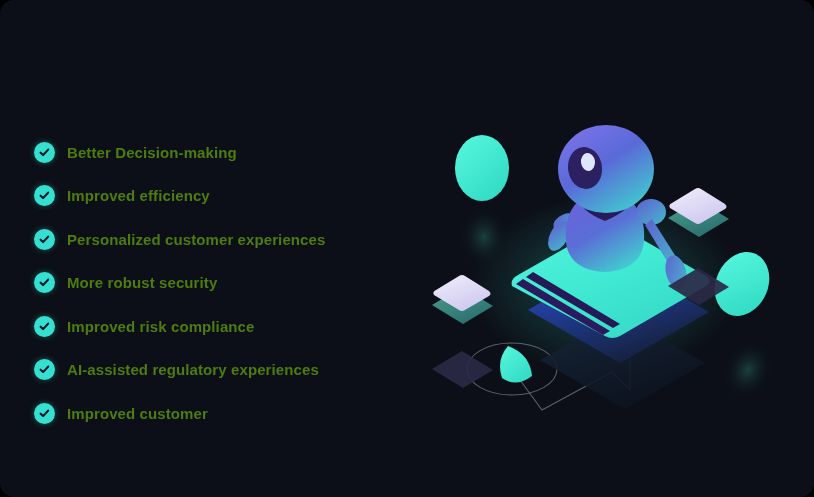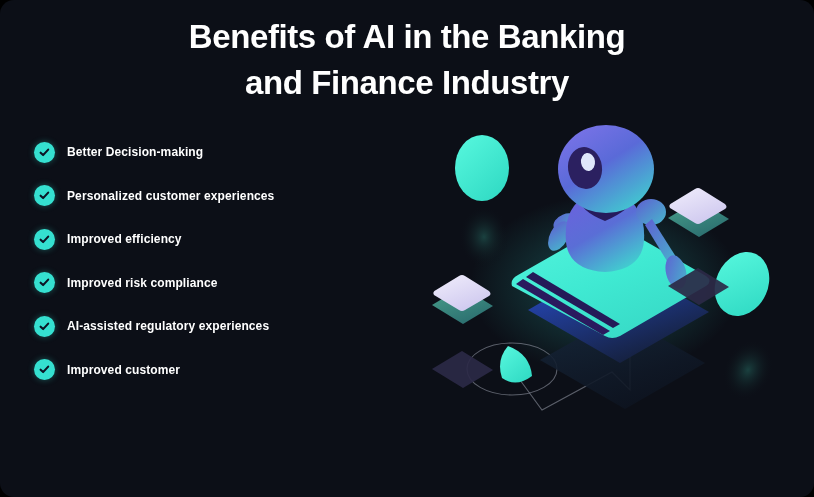--- a/index.html
+++ b/index.html
@@ -62,77 +62,81 @@
     border-radius: 50%;
     background: #35e0d0;
     display: flex;
     align-items: center;
     justify-content: center;
     margin-right: 12px;
     box-shadow: 0 0 6px rgba(53,224,208,0.35);
   }
   .check-icon svg { display: block; }
   .benefit-label {
-    color: #ffffff;
+    color: #4d7c0f;
     font-family: "Liberation Sans", sans-serif;
     font-weight: bold;
-    font-size: 12px;
+    font-size: 15px;
     letter-spacing: 0.1px;
     white-space: nowrap;
   }
 
   
   .illustration {
     position: absolute;
     top: 120px;
     left: 420px;
     width: 394px;
     height: 360px;
   }
   .illustration svg { display: block; }
 </style>
 </head>
 <body>
 
 <div id="infographic">
 
-  <div class="title-block">
-    <span class="title-line">Benefits of AI in the Banking</span>
-    <span class="title-line">and Finance Industry</span>
-  </div>
 
   <div class="benefits-list">
 
     <div class="benefit-item">
       <span class="check-icon">
         <svg width="13" height="13" viewBox="0 0 13 13">
             <path d="M2.6 6.7 L5.1 9.1 L10.2 3.6" fill="none" stroke="#0c1424" stroke-width="2.1" stroke-linecap="round" stroke-linejoin="round"></path>
           </svg>
       </span>
       <span class="benefit-label">Better Decision-making</span>
     </div>
 
     <div class="benefit-item">
       <span class="check-icon">
         <svg width="13" height="13" viewBox="0 0 13 13">
             <path d="M2.6 6.7 L5.1 9.1 L10.2 3.6" fill="none" stroke="#0c1424" stroke-width="2.1" stroke-linecap="round" stroke-linejoin="round"></path>
           </svg>
       </span>
+      <span class="benefit-label">Improved efficiency</span>
+    </div>
+
+    <div class="benefit-item">
+      <span class="check-icon">
+        <svg width="13" height="13" viewBox="0 0 13 13">
+            <path d="M2.6 6.7 L5.1 9.1 L10.2 3.6" fill="none" stroke="#0c1424" stroke-width="2.1" stroke-linecap="round" stroke-linejoin="round"></path>
+          </svg>
+      </span>
       <span class="benefit-label">Personalized customer experiences</span>
     </div>
 
     <div class="benefit-item">
       <span class="check-icon">
         <svg width="13" height="13" viewBox="0 0 13 13">
             <path d="M2.6 6.7 L5.1 9.1 L10.2 3.6" fill="none" stroke="#0c1424" stroke-width="2.1" stroke-linecap="round" stroke-linejoin="round"></path>
           </svg>
       </span>
-      <span class="benefit-label">Improved efficiency</span>
-    </div>
-
+      <span class="benefit-label">More robust security</span>
+    </div>
 
     <div class="benefit-item">
       <span class="check-icon">
         <svg width="13" height="13" viewBox="0 0 13 13">
             <path d="M2.6 6.7 L5.1 9.1 L10.2 3.6" fill="none" stroke="#0c1424" stroke-width="2.1" stroke-linecap="round" stroke-linejoin="round"></path>
           </svg>
       </span>
       <span class="benefit-label">Improved risk compliance</span>
     </div>
 

